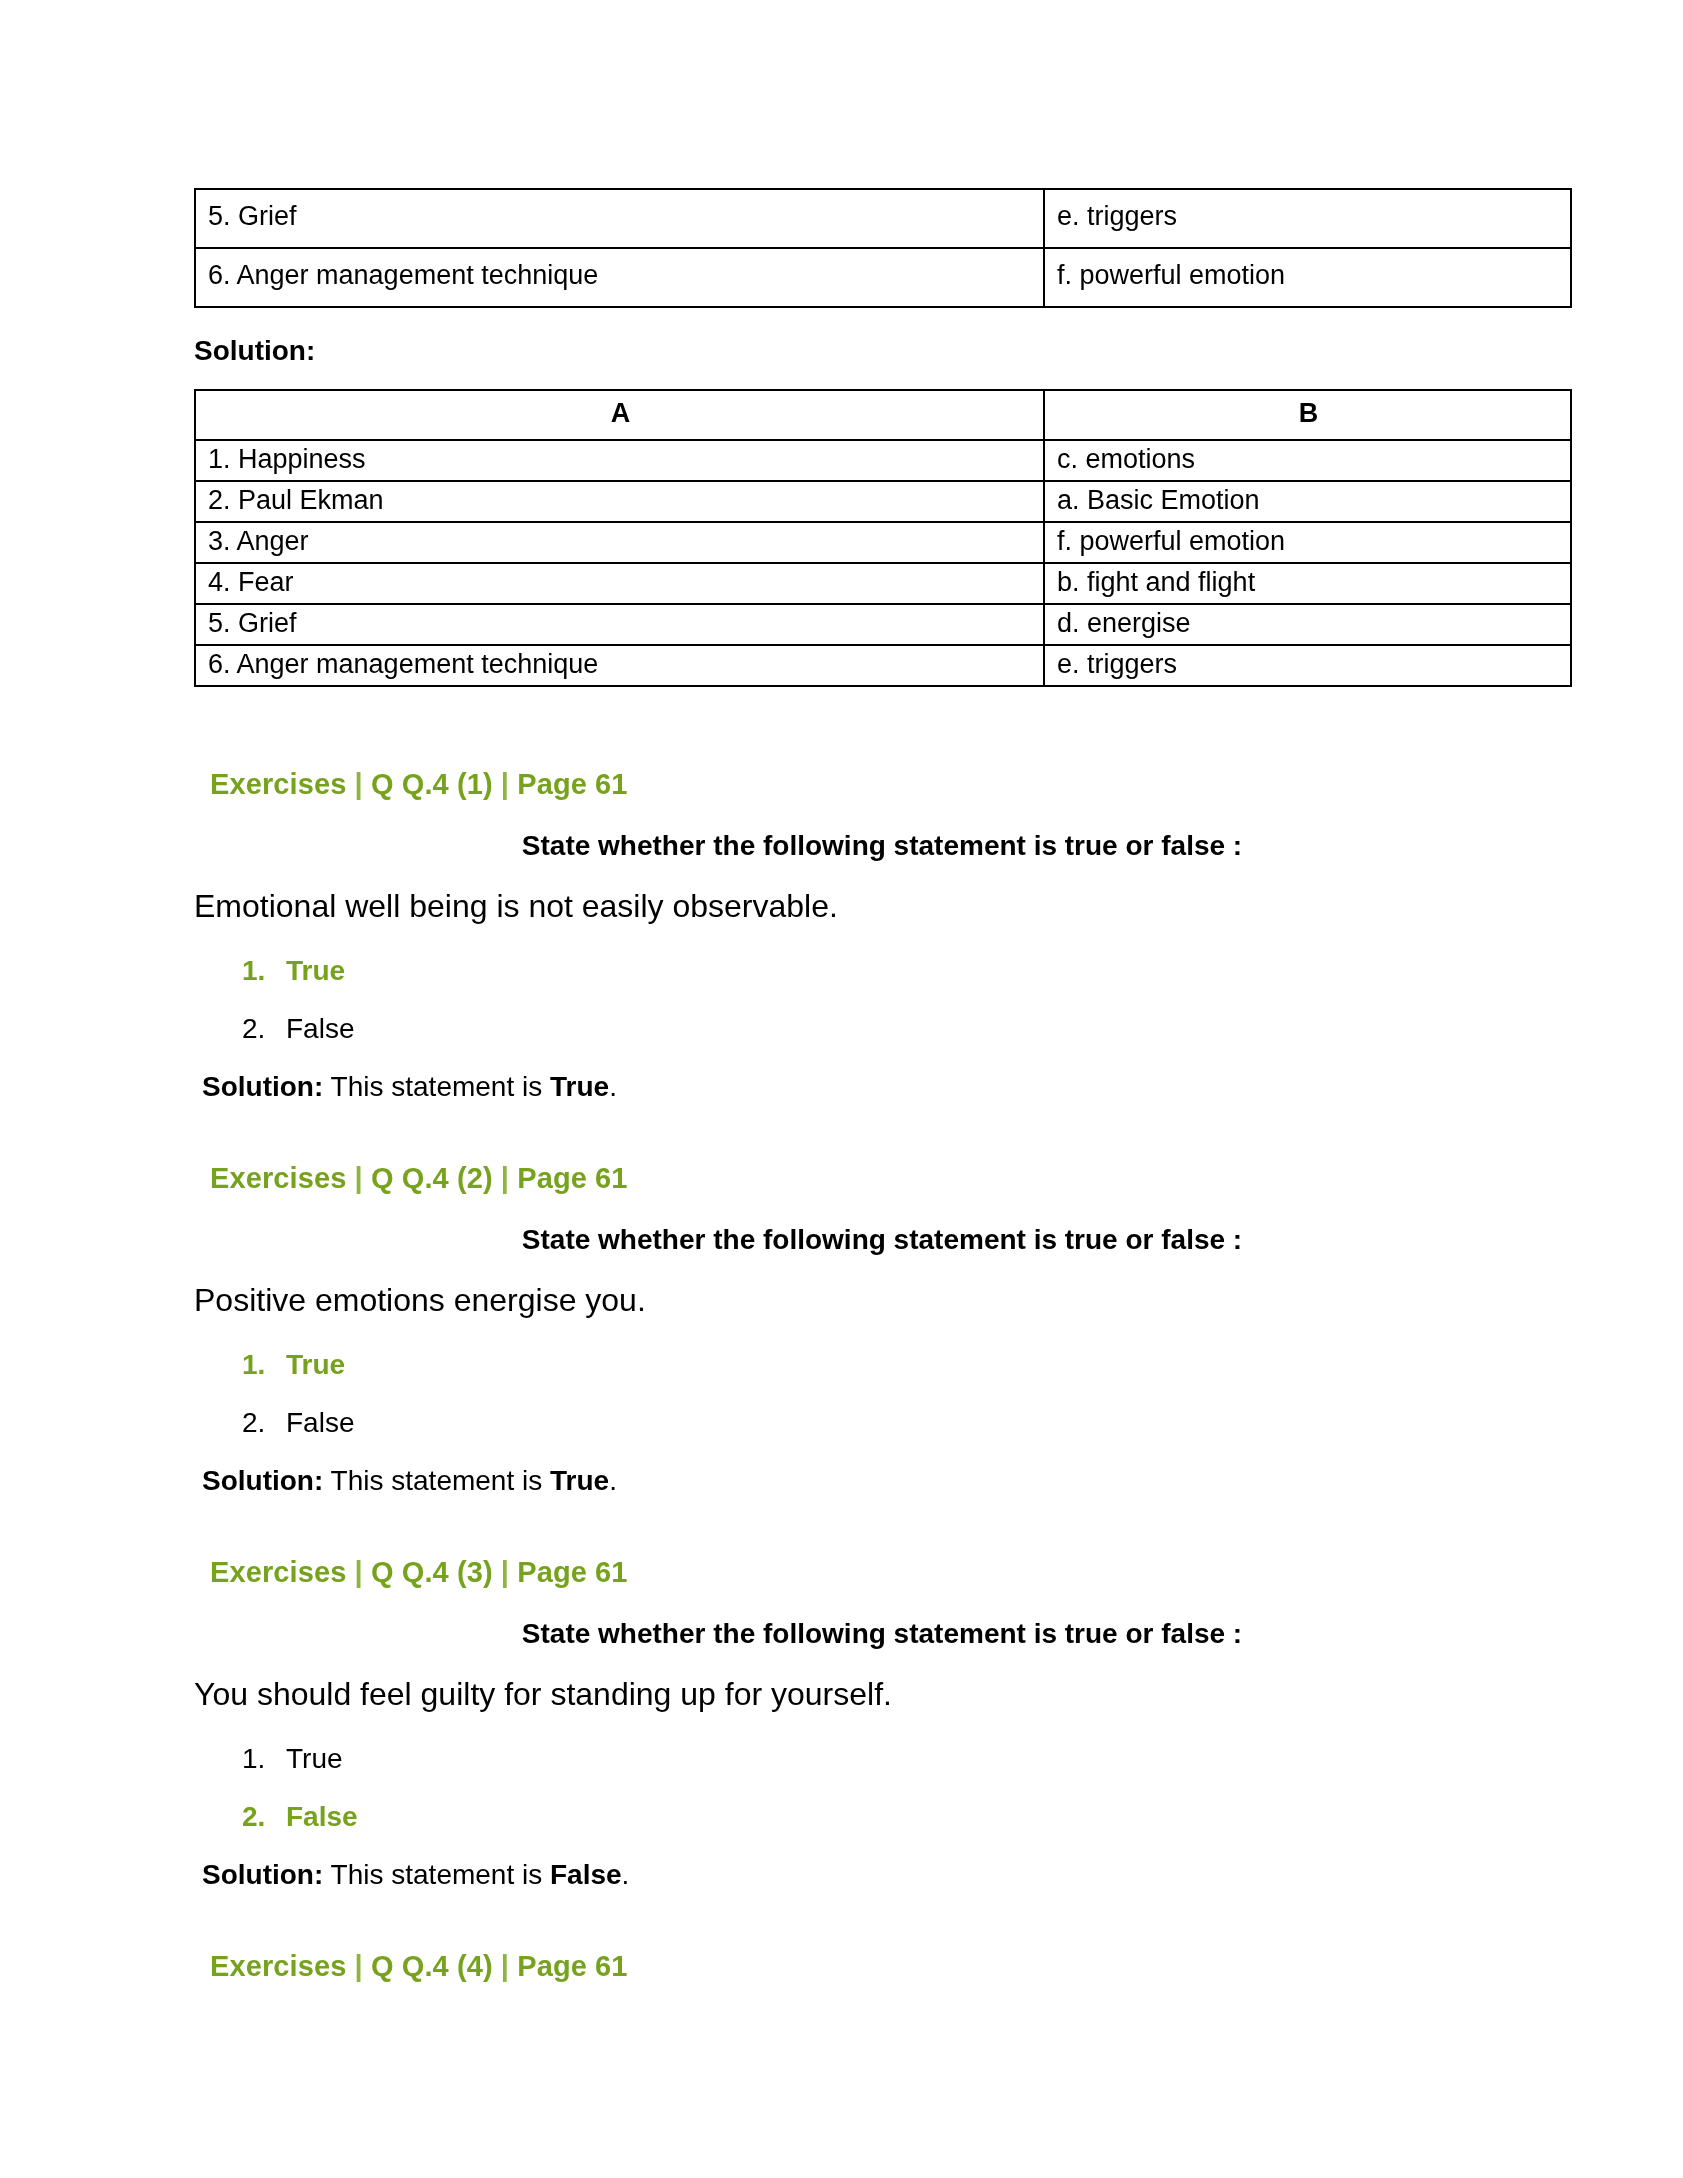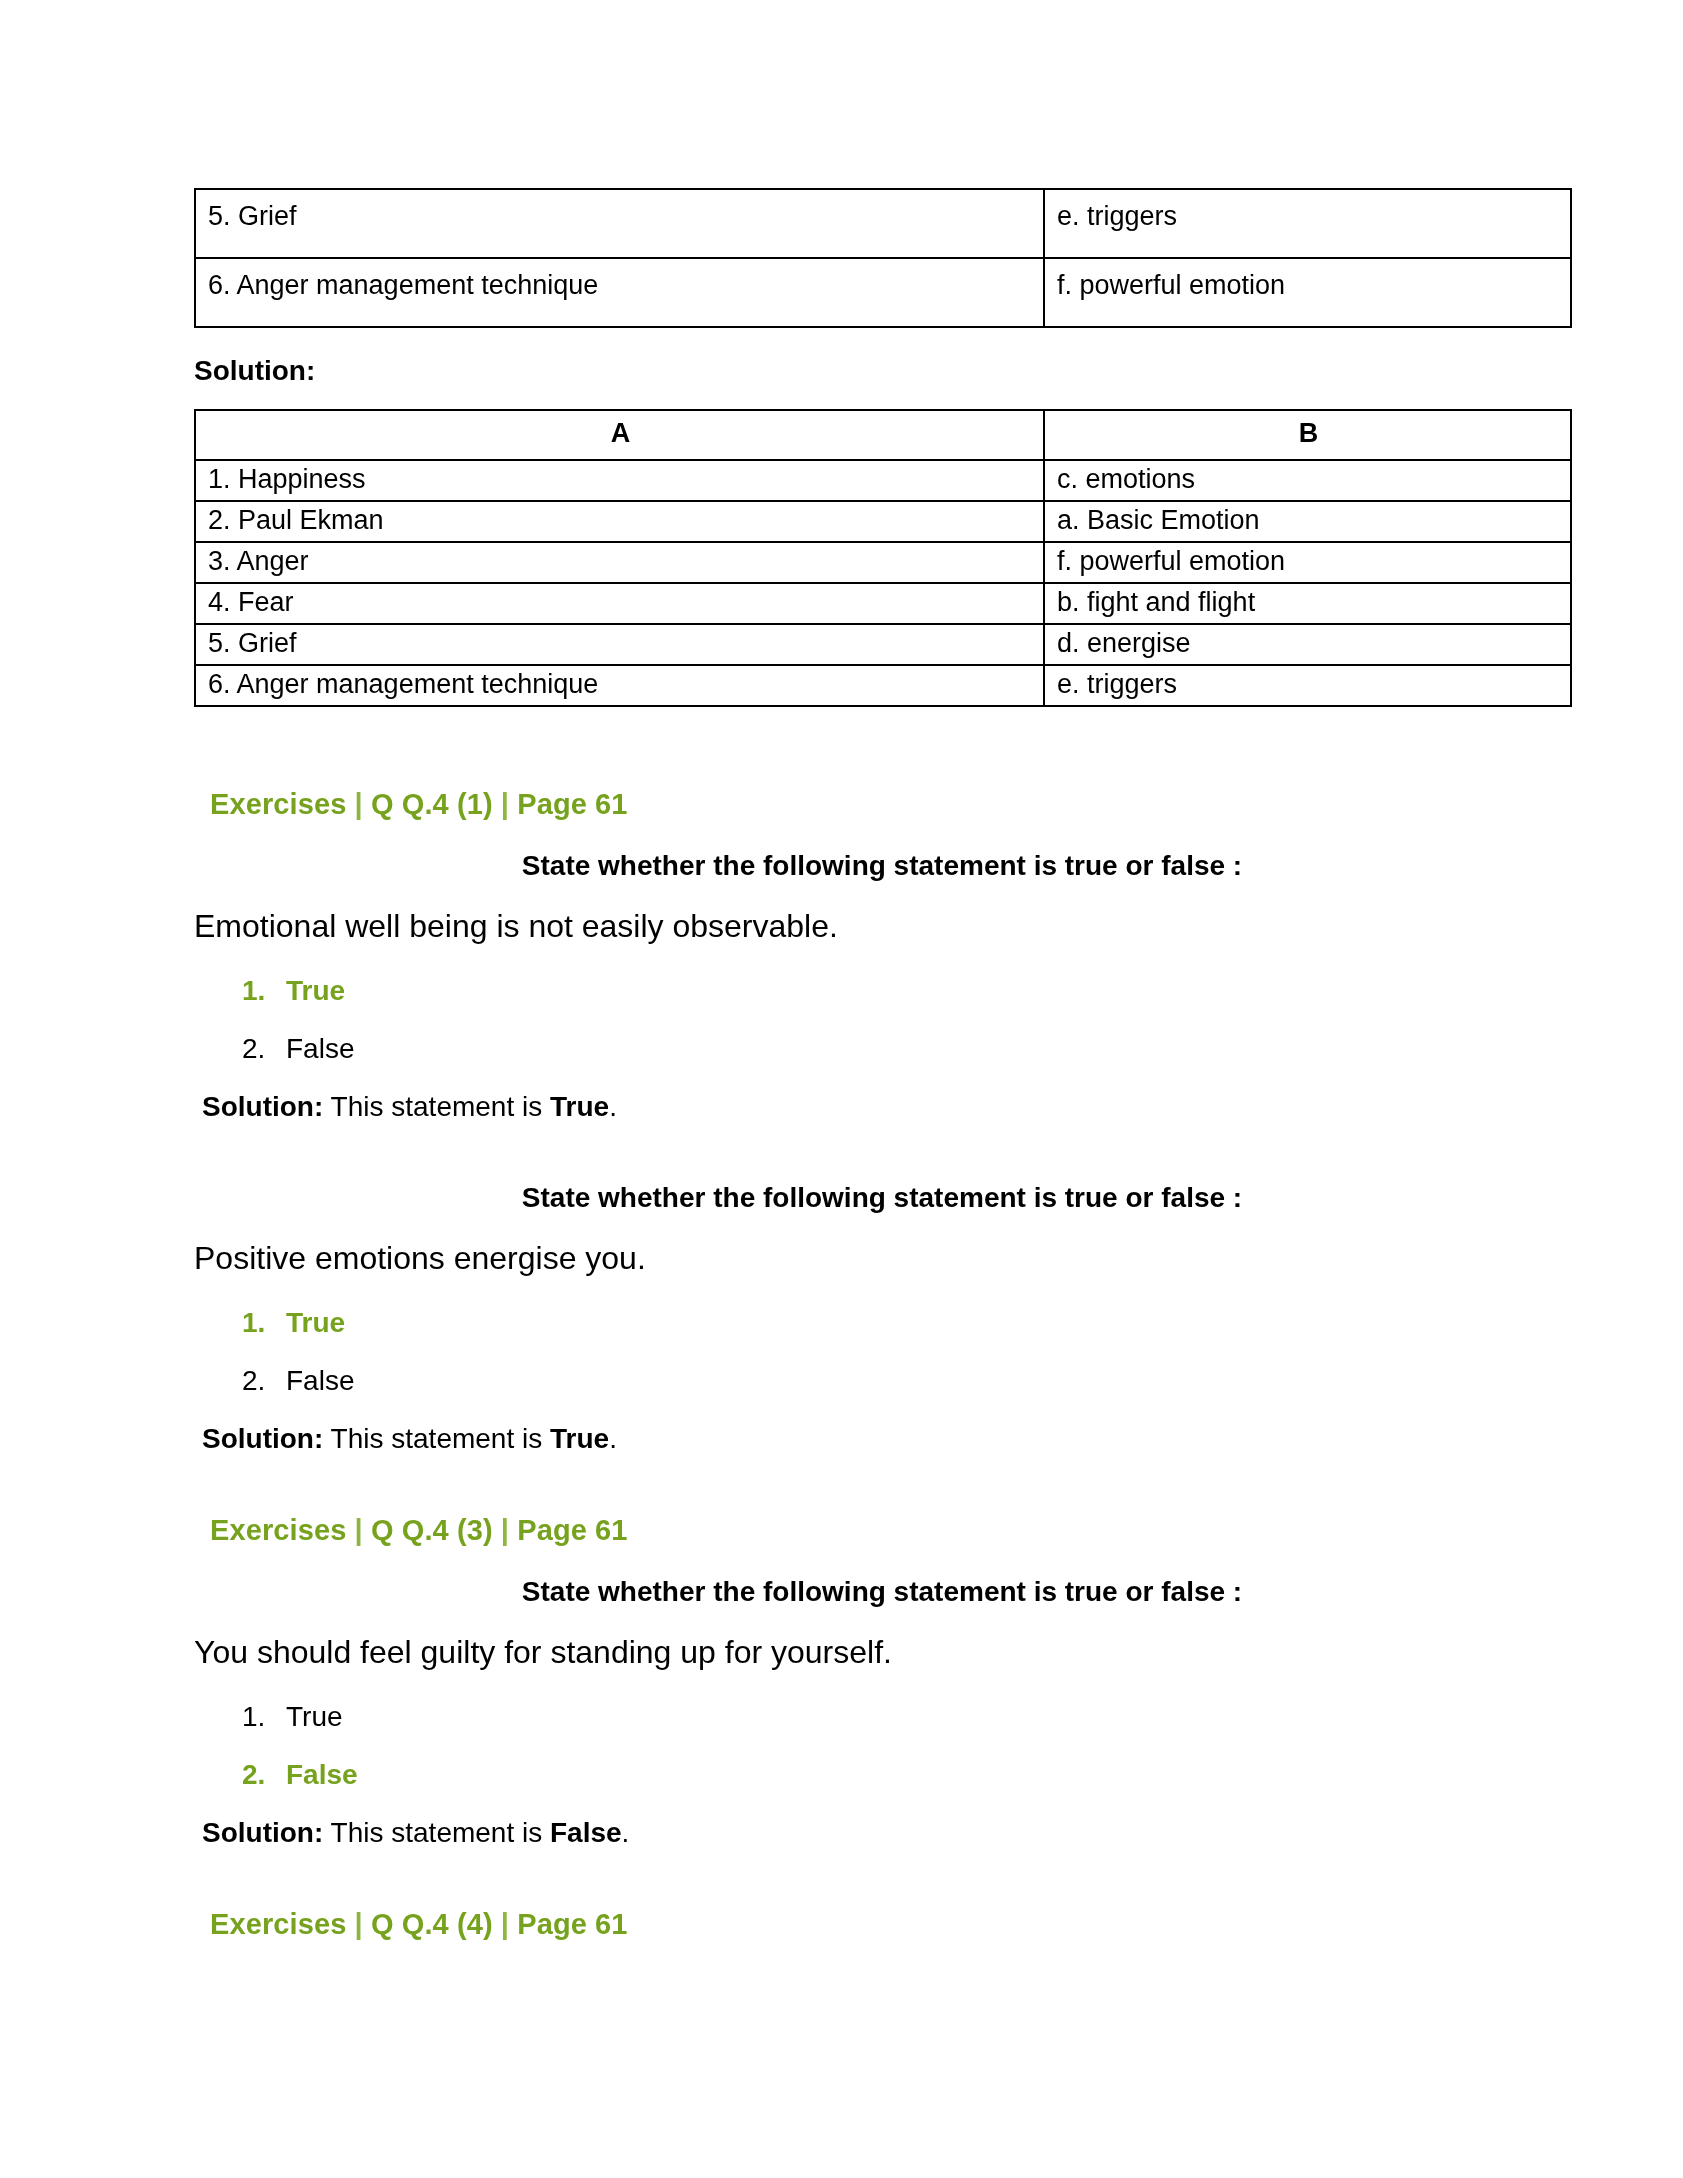--- a/index.html
+++ b/index.html
@@ -32,21 +32,21 @@
 
   
   table.qtable {
     border-collapse: collapse;
     width: 1376px;
     table-layout: fixed;
     font-size: 27px;
   }
   table.qtable td, table.qtable th {
     border: 2px solid #000000;
-    padding: 6px 10px 19px 12px;
+    padding: 6px 10px 9px 12px;
     vertical-align: middle;
     font-weight: normal;
     line-height: 1.15;
   }
   table.qtable col.col-a { width: 849px; }
   table.qtable col.col-b { width: 527px; }
 
   table.qtable.top-table td { height: 42px; }
   table.qtable.sol-table td,
   table.qtable.sol-table th { height: 27px; padding-top: 3px; padding-bottom: 5px; }
@@ -197,20 +197,27 @@
         </li>
       </ol>
       <div class="ex-solution">
         <span class="lbl">Solution:</span>
         <span>This statement is</span>
         <span class="ans">True</span><span>.</span>
       </div>
     </div>
 
     <div class="exercise-block">
+      <div class="ex-heading">
+        <span>Exercises</span>
+        <span class="sep">|</span>
+        <span>Q Q.4 (2)</span>
+        <span class="sep">|</span>
+        <span>Page 61</span>
+      </div>
       <div class="ex-prompt">State whether the following statement is true or false :</div>
       <div class="ex-statement">Positive emotions energise you.</div>
       <ol class="options">
         <li class="correct">
           <span class="num">1.</span>
           <span>True</span>
         </li>
         <li>
           <span class="num">2.</span>
           <span>False</span>

